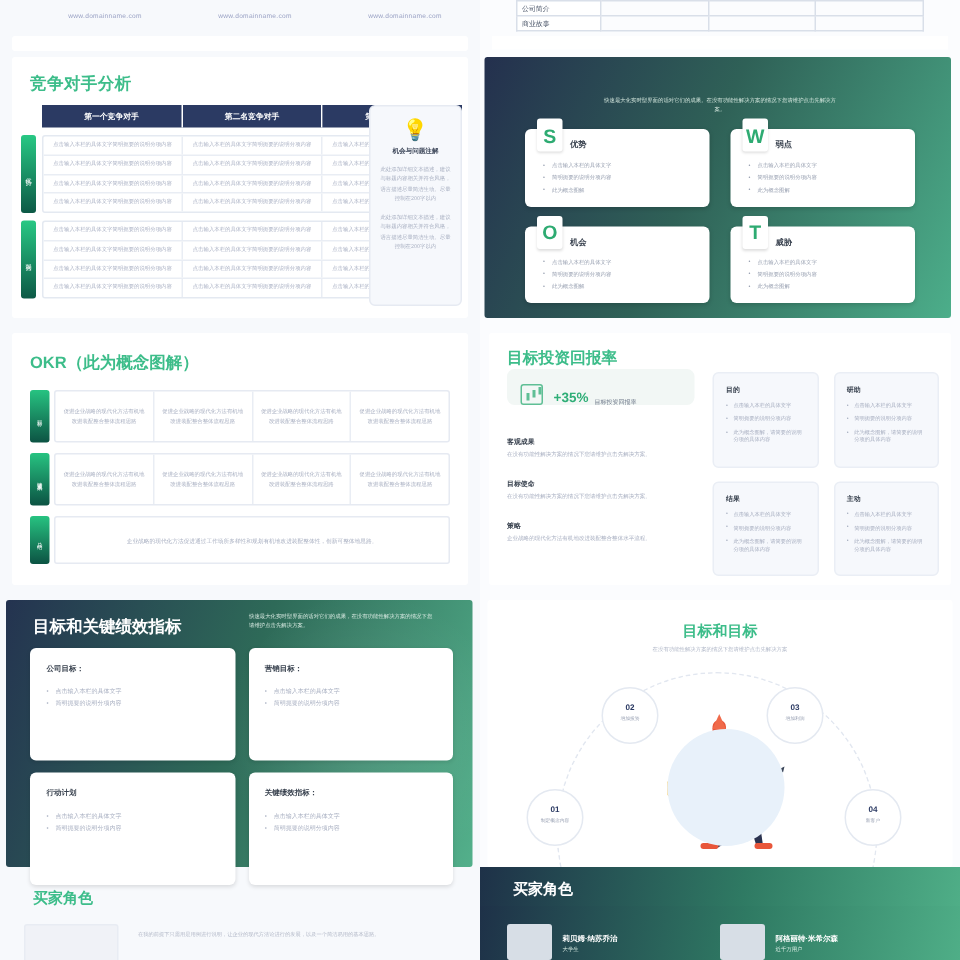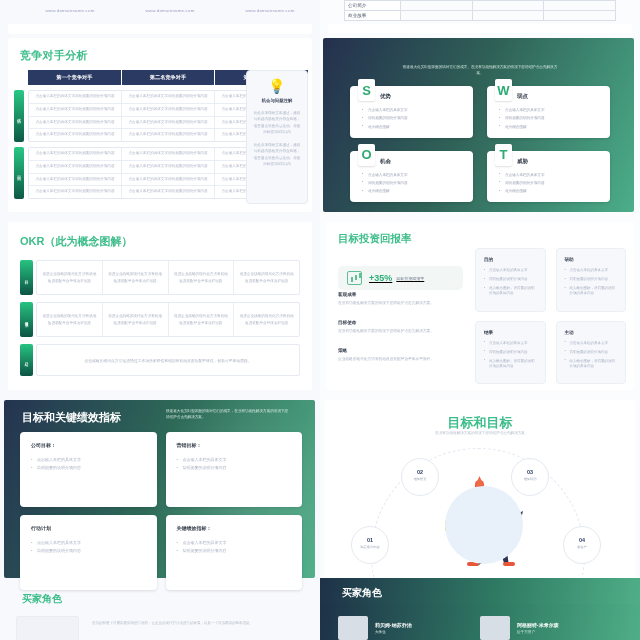--- a/index.html
+++ b/index.html
@@ -84,22 +84,22 @@
   .okr-cell { flex:1; border-right:.6px solid #e9edf4; font-size:3.6px; color:#a8afc1;
               line-height:1.7; text-align:center; display:flex; align-items:center; justify-content:center; padding:0 5px;}
   .okr-cell:last-child{border-right:none;}
   .okr-full { flex:1; margin-left:3px; border:.6px solid #e6eaf2; border-radius:2px; background:#fff;
               font-size:3.8px; color:#a8afc1; display:flex; align-items:center; justify-content:center;}
 
   
   .s4 { left:320px; top:218px; width:320px; height:178px; background:#fbfcfe;}
   .s4 .inner { position:absolute; left:6px; top:4px; right:6px; bottom:6px; background:#fff; border-radius:2px;}
   .s4 h2 { position:absolute; left:18px; top:14px; font-size:10.5px; color:#3dbd8a; font-weight:bold;}
-  .kpi-box { position:absolute; left:18px; top:48px; width:125px; height:24px; background:#f2f7f5;
-             border-radius:5px; display:flex; align-items:center; padding-left:9px;text-decoration:underline;}
+  .kpi-box { position:absolute; left:18px; top:28px; width:125px; height:24px; background:#f2f7f5;
+             border-radius:5px; display:flex; align-items:flex-end; padding-left:9px;}
   .kpi-ico { width:15px; height:14px; border:1.1px solid #5fbf95; border-radius:2px; position:relative;}
   .kpi-ico:after{content:""; position:absolute; left:2.5px; bottom:2.5px; width:2.2px; height:5px; background:#5fbf95;
                  box-shadow:4px -2px 0 #5fbf95, 8px -4px 0 #5fbf95;}
   .kpi-val { font-size:9px; font-weight:bold; color:#2fae77; margin-left:7px;}
   .kpi-lab { font-size:4px; color:#6d7789; margin-left:4px;}
   .k-sec { position:absolute; left:18px; width:128px;}
   .k-sec.a{top:74px;} .k-sec.b{top:102px;} .k-sec.c{top:130px;}
   .k-sec h4 { font-size:4.6px; color:#39424f; font-weight:bold; margin-bottom:4px;}
   .k-sec p { font-size:3.7px; color:#a8afc1; line-height:1.6;}
   .kcards { position:absolute; left:155px; right:14px; top:30px; bottom:12px;
@@ -123,21 +123,21 @@
   .kpi-card { background:#fff; border-radius:4px; padding:10px 11px; box-shadow:0 1px 3px rgba(0,0,0,.12);}
   .kpi-card h5 { font-size:5px; font-weight:bold; color:#39424f; margin-bottom:9px;}
   .kpi-card li { list-style:none; font-size:4px; color:#a9b0c2; line-height:1.5; margin-bottom:2px;
                  position:relative; padding-left:6px;}
   .kpi-card li:before{content:"•"; position:absolute; left:0; top:-.5px;}
   .s5 .bp { position:absolute; left:22px; top:196px; font-size:10px; font-weight:bold; color:#3dbd8a;}
 
   
   .s6 { left:320px; top:396px; width:320px; height:208px; background:#fbfcfe;}
   .s6 .inner { position:absolute; left:5px; top:4px; right:5px; height:178px; background:#fff; border-radius:2px; overflow:hidden;}
-  .s6 h2 { position:absolute; top:14px; left:0; right:0; text-align:center; font-size:13px; color:#3dbd8a; font-weight:bold;}
+  .s6 h2 { position:absolute; top:14px; left:0; right:0; text-align:center; font-size:10px; color:#3dbd8a; font-weight:bold;}
   .s6 .sub { position:absolute; top:30px; left:60px; right:60px; text-align:center; font-size:3.6px;
              color:#b1b8c8; line-height:1.7;}
   .arc { position:absolute; left:46px; top:48px; width:214px; height:214px; border-radius:50%;
          border:.8px dashed #e2e7f0; border-bottom-color:transparent;}
   .node { position:absolute; width:38px; height:38px; border-radius:50%; background:#fff;
           border:.8px solid #e4e9f1; text-align:center; padding-top:10px;}
   .node .n { font-size:5.4px; font-weight:bold; color:#2b3a63;}
   .node .t { font-size:3.2px; color:#9aa2b4; margin-top:2px;}
   .n01{ left:26px; top:126px;} .n02{ left:76px; top:58px;}
   .n03{ left:186px; top:58px;} .n04{ left:238px; top:126px;}

